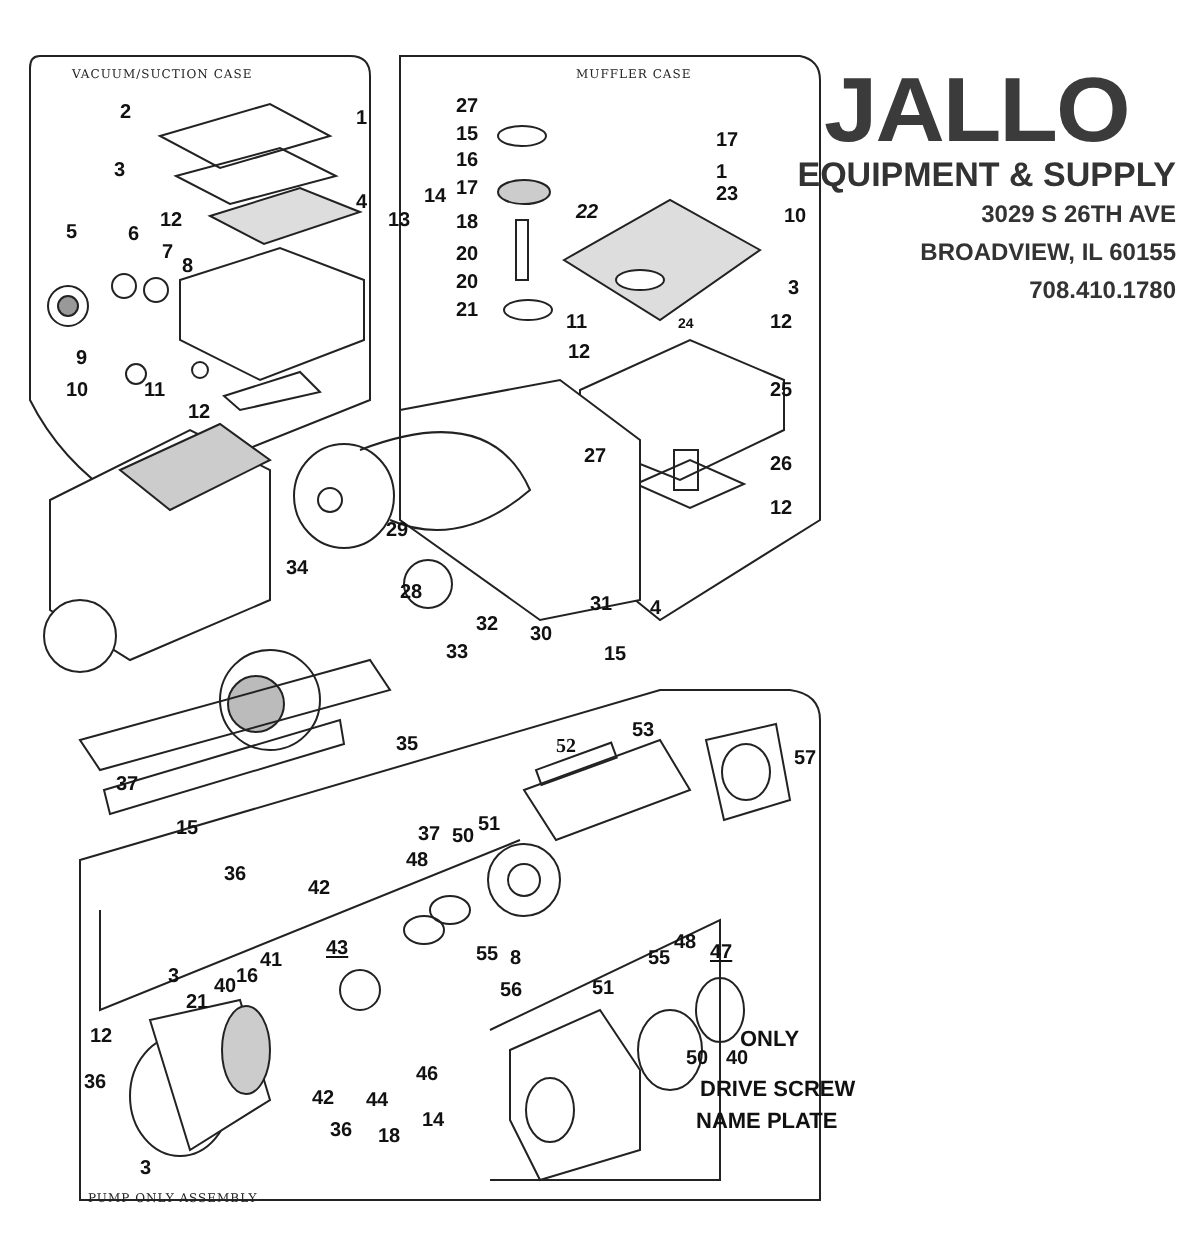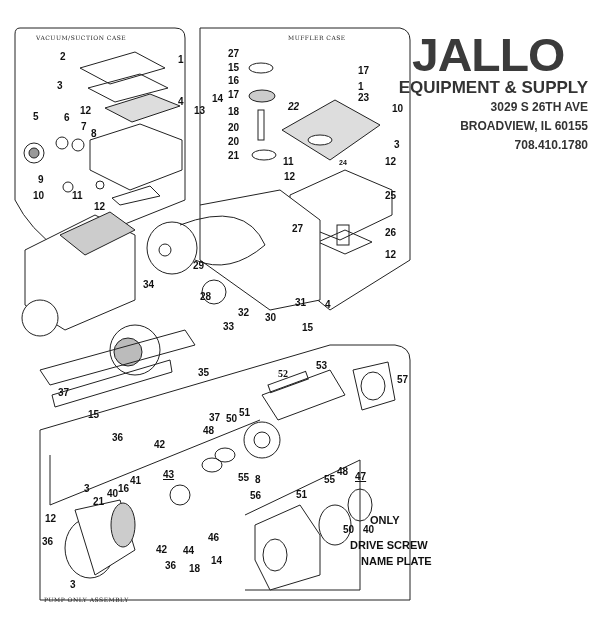--- a/index.html
+++ b/index.html
@@ -91,21 +91,21 @@
 <div class="sec" style="left:44px;top:596px;">PUMP ONLY ASSEMBLY</div>
 
 <div id="brand-logo">JALLO</div>
 <div id="brand-tag">EQUIPMENT &amp; SUPPLY</div>
 <div class="addr" style="top:100px;">3029 S 26TH AVE</div>
 <div class="addr" style="top:119px;">BROADVIEW, IL 60155</div>
 <div class="addr" style="top:138px;">708.410.1780</div>
 
 <div class="callout" style="left:370px;top:514px;">ONLY</div>
 <div class="callout" style="left:350px;top:539px;">DRIVE SCREW</div>
-<div class="callout" style="left:348px;top:555px;margin-left:13px;">NAME PLATE</div>
+<div class="callout" style="left:348px;top:555px;">NAME PLATE</div>
 
 <div class="lbl" style="left:178px;top:55px;">1</div>
 <div class="lbl" style="left:60px;top:52px;">2</div>
 <div class="lbl" style="left:57px;top:81px;">3</div>
 <div class="lbl" style="left:178px;top:97px;">4</div>
 <div class="lbl" style="left:33px;top:112px;">5</div>
 <div class="lbl" style="left:64px;top:113px;">6</div>
 <div class="lbl" style="left:81px;top:122px;">7</div>
 <div class="lbl" style="left:91px;top:129px;">8</div>
 <div class="lbl" style="left:38px;top:175px;">9</div>

